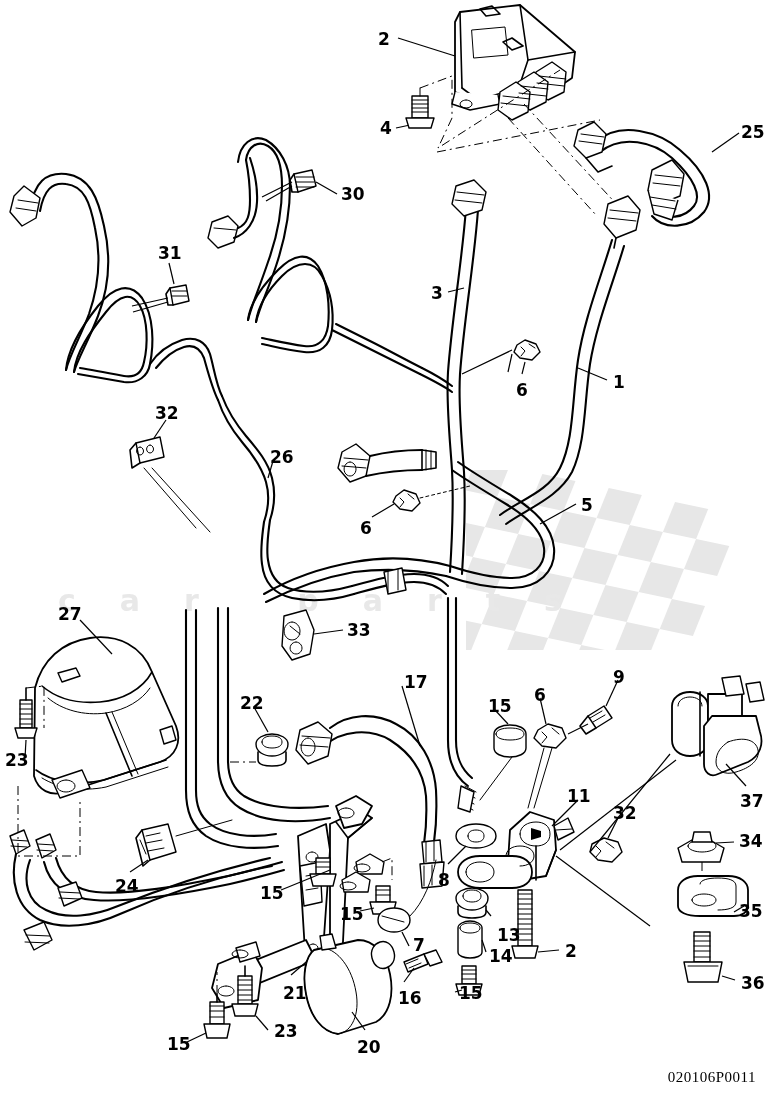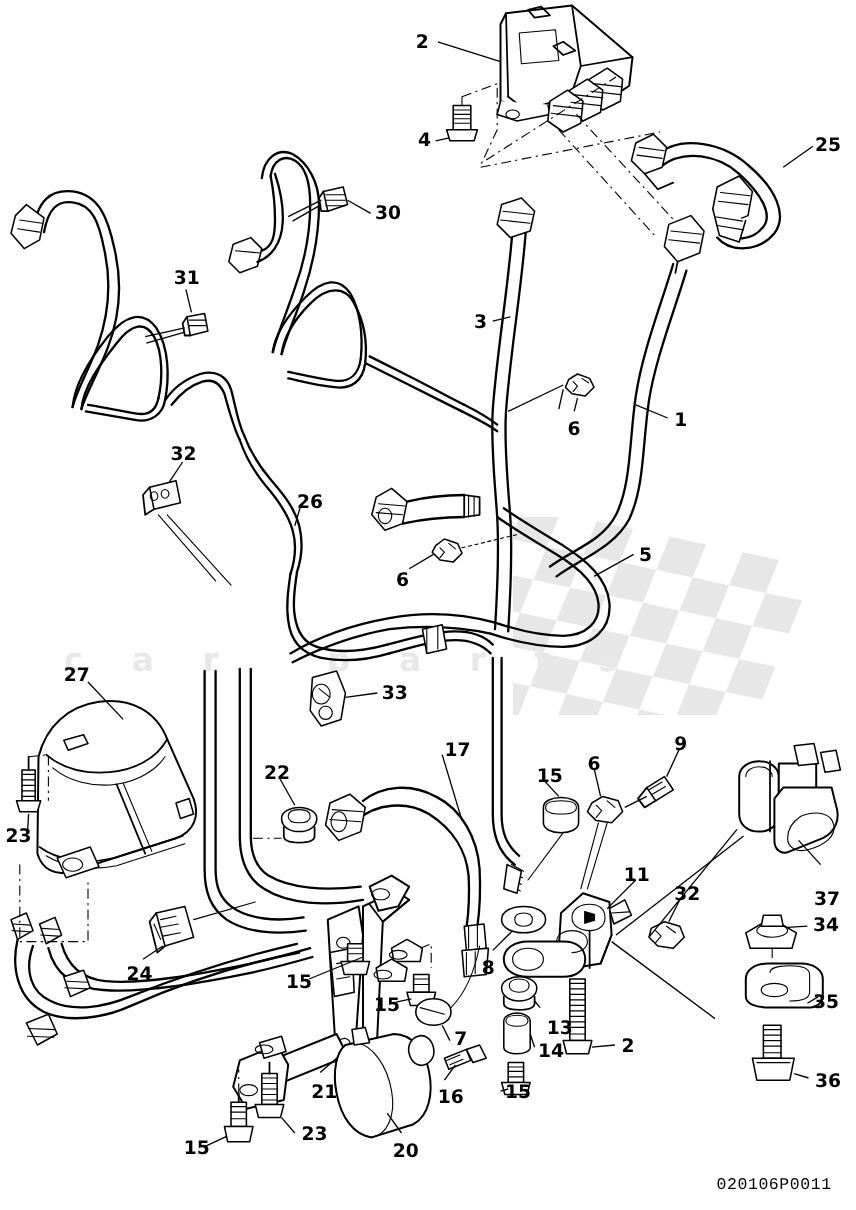--- a/index.html
+++ b/index.html
@@ -54,21 +54,21 @@
     top: 470px;
     width: 330px;
     height: 180px;
     overflow: hidden;
     pointer-events: none;
   }
   .ref-code {
     position: absolute;
     right: 22px;
     bottom: 14px;
-    font-family: Liberation Mono, monospace;
+    font-family: Liberation Serif, serif;
     font-size: 15px;
     font-weight: normal;
     color: #000;
     letter-spacing: 0.5px;
   }
   .callout {
     position: absolute;
     font-family: "DejaVu Sans", sans-serif;
     font-weight: bold;
     font-size: 17px;
@@ -615,21 +615,21 @@
       <div class="callout" style="left: 581px; top: 497px;">5</div>
       <div class="callout" style="left: 360px; top: 520px;">6</div>
       <div class="callout" style="left: 58px; top: 606px;">27</div>
       <div class="callout" style="left: 347px; top: 622px;">33</div>
       <div class="callout" style="left: 404px; top: 674px;">17</div>
       <div class="callout" style="left: 613px; top: 669px;">9</div>
       <div class="callout" style="left: 488px; top: 698px;">15</div>
       <div class="callout" style="left: 534px; top: 687px;">6</div>
       <div class="callout" style="left: 240px; top: 695px;">22</div>
       <div class="callout" style="left: 5px; top: 752px;">23</div>
-      <div class="callout" style="left: 740px; top: 793px; margin-top: 17px;">37</div>
+      <div class="callout" style="left: 740px; top: 793px;">37</div>
       <div class="callout" style="left: 567px; top: 788px; text-align: right;">11</div>
       <div class="callout" style="left: 613px; top: 805px;">32</div>
       <div class="callout" style="left: 739px; top: 833px;">34</div>
       <div class="callout" style="left: 438px; top: 872px;">8</div>
       <div class="callout" style="left: 260px; top: 885px;">15</div>
       <div class="callout" style="left: 115px; top: 878px;">24</div>
       <div class="callout" style="left: 340px; top: 906px;">15</div>
       <div class="callout" style="left: 497px; top: 911px; margin-top: 16px;">13</div>
       <div class="callout" style="left: 739px; top: 903px;">35</div>
       <div class="callout" style="left: 413px; top: 937px;">7</div>

